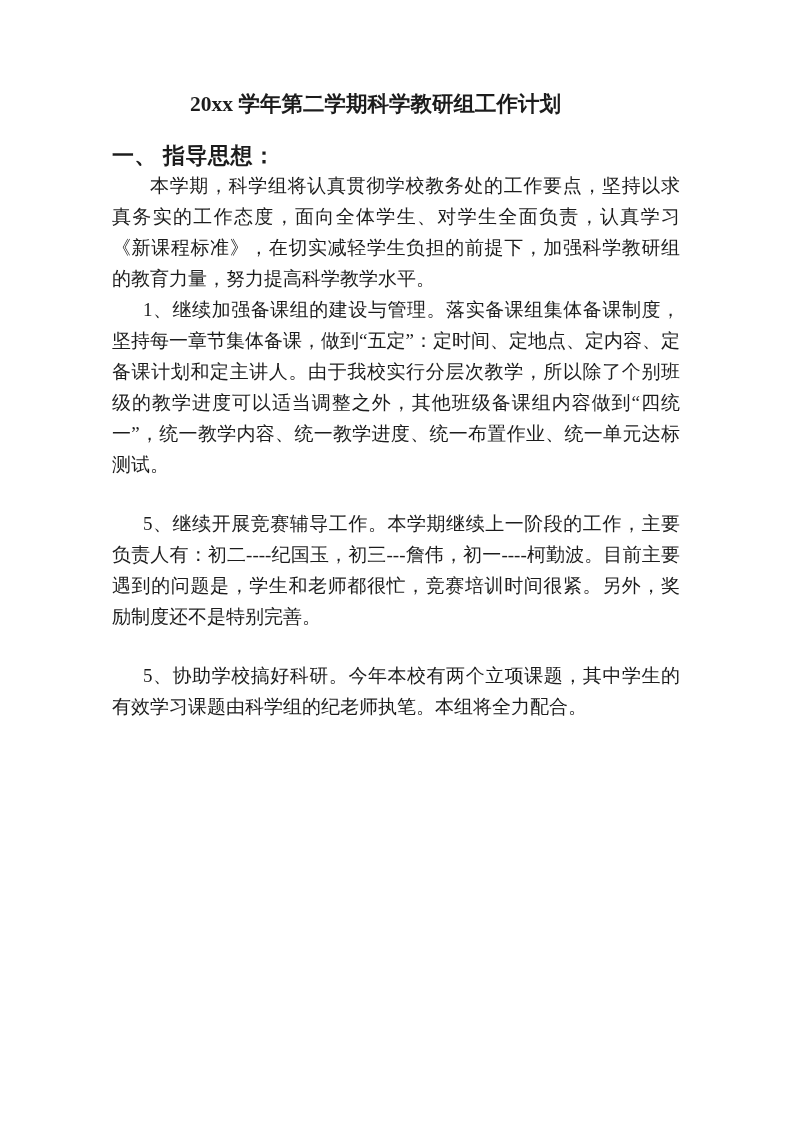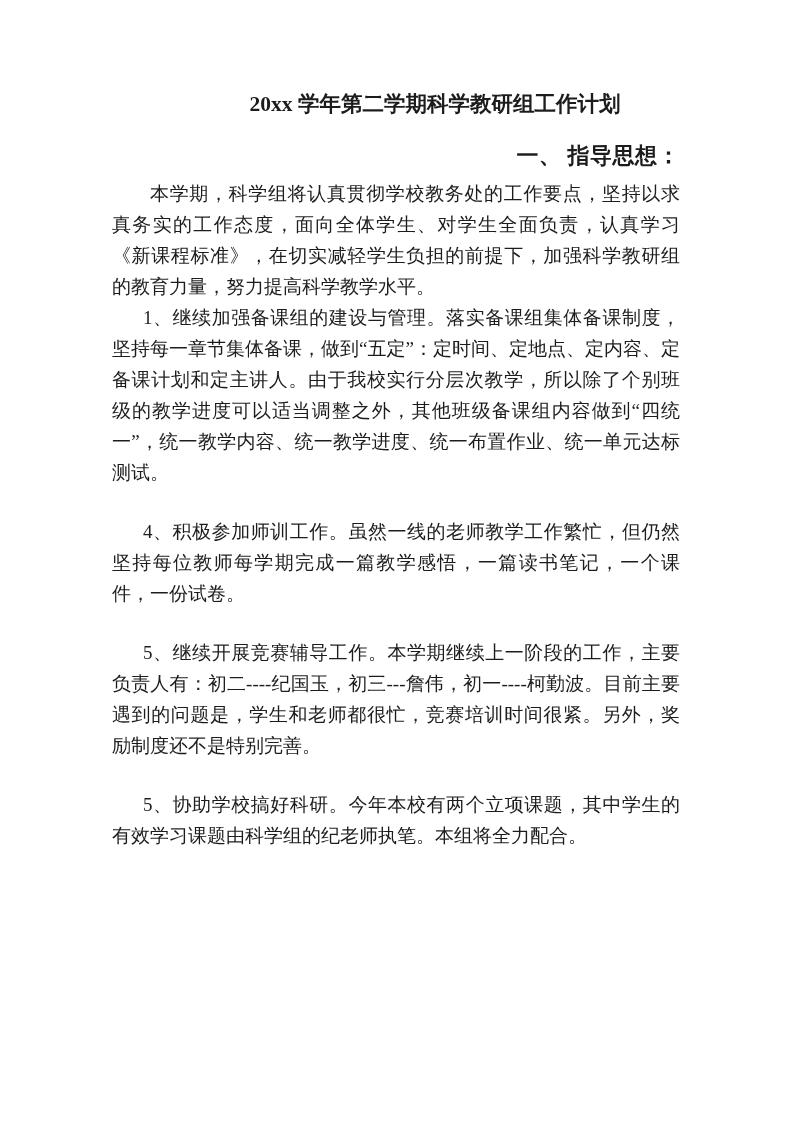--- a/index.html
+++ b/index.html
@@ -18,36 +18,34 @@
     box-sizing: border-box;
     width: 793px;
     height: 1122px;
     padding: 90px 113px 0 112px;
     background: #ffffff;
   }
   .doc-title {
     font-size: 21.5px;
     font-weight: bold;
     line-height: 28px;
-    text-align: center;
     
     margin: 0 0 0 78px;
     white-space: nowrap;
   }
   .section-heading {
     font-size: 22px;
     font-weight: bold;
     line-height: 28px;
     margin: 0;
     letter-spacing: 0.5px;
   }
   .section-heading.h1 {
     margin-top: 24px;
-    margin-bottom: 8px;
-    text-align: right;
+    margin-bottom: 0;
   }
   .section-heading.h2 {
     margin-top: 17px;
     margin-bottom: 17px;
   }
   p.body-par {
     font-size: 19px;
     line-height: 31px;
     margin: 0;
     text-align: justify;
@@ -69,18 +67,17 @@
 
   <div class="doc-title">20xx 学年第二学期科学教研组工作计划</div>
 
   <div>
     <div class="section-heading h1">一、 指导思想：</div>
     <p class="body-par lead">本学期，科学组将认真贯彻学校教务处的工作要点，坚持以求真务实的工作态度，面向全体学生、对学生全面负责，认真学习《新课程标准》，在切实减轻学生负担的前提下，加强科学教研组的教育力量，努力提高科学教学水平。</p>
   </div>
 
   <div>
     <p class="body-par num">1、继续加强备课组的建设与管理。落实备课组集体备课制度，坚持每一章节集体备课，做到“五定”：定时间、定地点、定内容、定备课计划和定主讲人。由于我校实行分层次教学，所以除了个别班级的教学进度可以适当调整之外，其他班级备课组内容做到“四统一”，统一教学内容、统一教学进度、统一布置作业、统一单元达标测试。</p>
-    <p class="body-par num">4、积极参加师训工作。虽然一线的老师教学工作繁忙，但仍然坚持每位教师每学期完成一篇教学感悟，一篇读书笔记，一个课件，一份试卷。</p>
     <p class="body-par num">5、继续开展竞赛辅导工作。本学期继续上一阶段的工作，主要负责人有：初二----纪国玉，初三---詹伟，初一----柯勤波。目前主要遇到的问题是，学生和老师都很忙，竞赛培训时间很紧。另外，奖励制度还不是特别完善。</p>
     <p class="body-par num">5、协助学校搞好科研。今年本校有两个立项课题，其中学生的有效学习课题由科学组的纪老师执笔。本组将全力配合。</p>
   </div>
 
 </div>
 
 </body></html>

